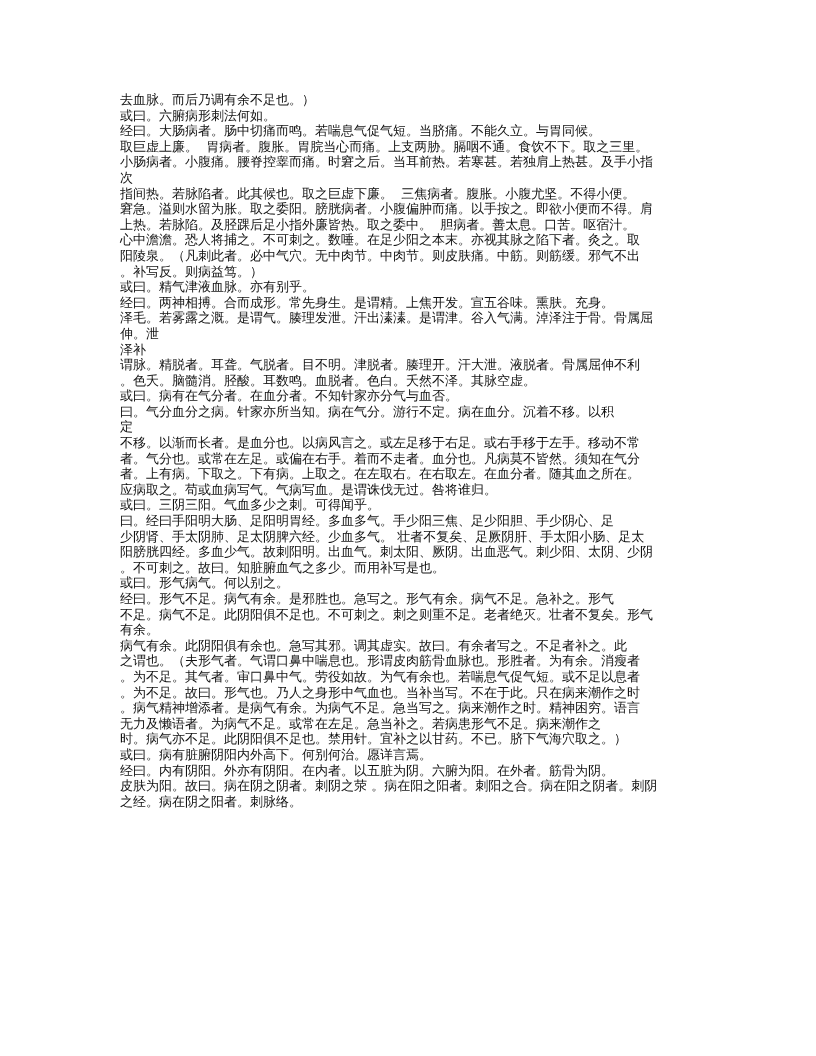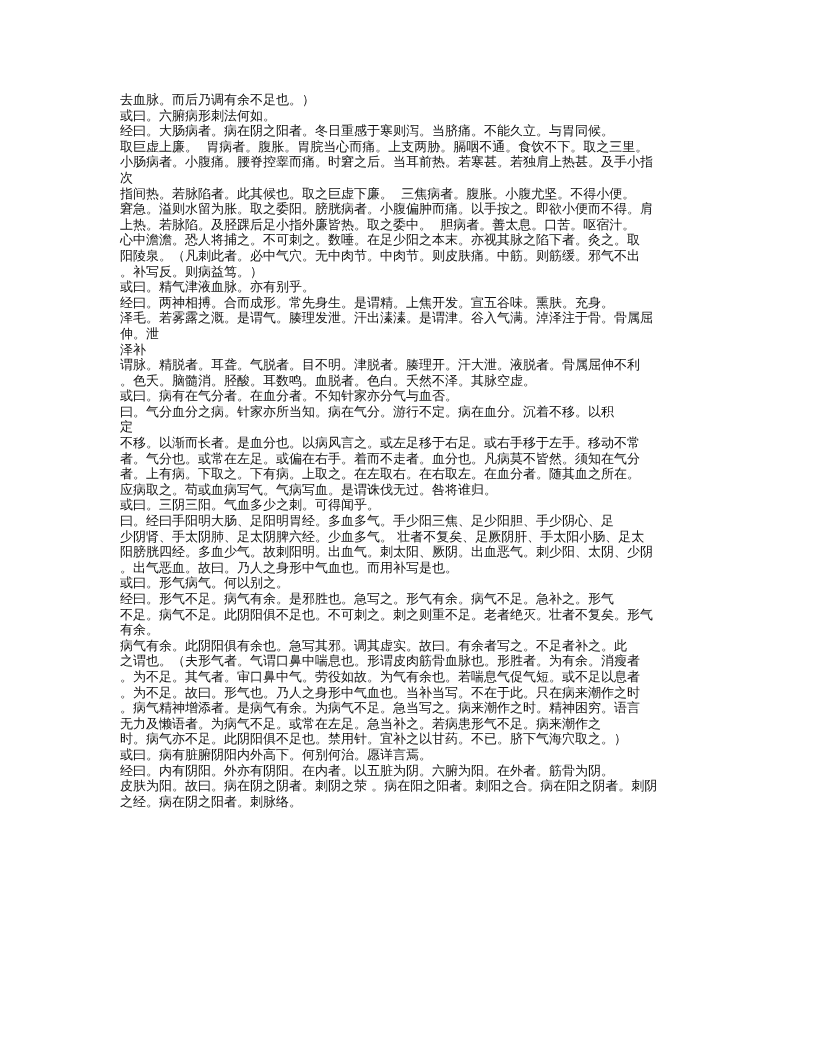--- a/index.html
+++ b/index.html
@@ -15,21 +15,21 @@
     color: #111111;
   }
   .line { white-space: pre; height: 15.6px; }
 </style>
 </head>
 <body>
 
 <div class="page">
   <div class="line">去血脉。而后乃调有余不足也。）</div>
   <div class="line">或曰。六腑病形刺法何如。</div>
-  <div class="line">经曰。大肠病者。病在阴之阳者。冬日重感于寒则泻。当脐痛。不能久立。与胃同候。</div>
+  <div class="line">经曰。大肠病者。肠中切痛而鸣。若喘息气促气短。当脐痛。不能久立。与胃同候。</div>
   <div class="line">取巨虚上廉。  胃病者。腹胀。胃脘当心而痛。上支两胁。膈咽不通。食饮不下。取之三里。</div>
   <div class="line">小肠病者。小腹痛。腰脊控睾而痛。时窘之后。当耳前热。若寒甚。若独肩上热甚。及手小指</div>
   <div class="line">次</div>
   <div class="line">指间热。若脉陷者。此其候也。取之巨虚下廉。  三焦病者。腹胀。小腹尤坚。不得小便。</div>
   <div class="line">窘急。溢则水留为胀。取之委阳。膀胱病者。小腹偏肿而痛。以手按之。即欲小便而不得。肩</div>
   <div class="line">上热。若脉陷。及胫踝后足小指外廉皆热。取之委中。  胆病者。善太息。口苦。呕宿汁。</div>
   <div class="line">心中澹澹。恐人将捕之。不可刺之。数唾。在足少阳之本末。亦视其脉之陷下者。灸之。取</div>
   <div class="line">阳陵泉。（凡刺此者。必中气穴。无中肉节。中肉节。则皮肤痛。中筋。则筋缓。邪气不出</div>
   <div class="line">。补写反。则病益笃。）</div>
   <div class="line">或曰。精气津液血脉。亦有别乎。</div>
@@ -43,21 +43,21 @@
   <div class="line">曰。气分血分之病。针家亦所当知。病在气分。游行不定。病在血分。沉着不移。以积</div>
   <div class="line">定</div>
   <div class="line">不移。以渐而长者。是血分也。以病风言之。或左足移于右足。或右手移于左手。移动不常</div>
   <div class="line">者。气分也。或常在左足。或偏在右手。着而不走者。血分也。凡病莫不皆然。须知在气分</div>
   <div class="line">者。上有病。下取之。下有病。上取之。在左取右。在右取左。在血分者。随其血之所在。</div>
   <div class="line">应病取之。苟或血病写气。气病写血。是谓诛伐无过。咎将谁归。</div>
   <div class="line">或曰。三阴三阳。气血多少之刺。可得闻乎。</div>
   <div class="line">曰。经曰手阳明大肠、足阳明胃经。多血多气。手少阳三焦、足少阳胆、手少阴心、足</div>
   <div class="line">少阴肾、手太阴肺、足太阴脾六经。少血多气。 壮者不复矣、足厥阴肝、手太阳小肠、足太</div>
   <div class="line">阳膀胱四经。多血少气。故刺阳明。出血气。刺太阳、厥阴。出血恶气。刺少阳、太阴、少阴</div>
-  <div class="line">。出气恶血。故曰。乃人之身形中气血也。而用补写是也。</div>
+  <div class="line">。不可刺之。故曰。知脏腑血气之多少。而用补写是也。</div>
   <div class="line">或曰。形气病气。何以别之。</div>
   <div class="line">经曰。形气不足。病气有余。是邪胜也。急写之。形气有余。病气不足。急补之。形气</div>
   <div class="line">不足。病气不足。此阴阳俱不足也。不可刺之。刺之则重不足。老者绝灭。壮者不复矣。形气</div>
   <div class="line">有余。</div>
   <div class="line">病气有余。此阴阳俱有余也。急写其邪。调其虚实。故曰。有余者写之。不足者补之。此</div>
   <div class="line">之谓也。（夫形气者。气谓口鼻中喘息也。形谓皮肉筋骨血脉也。形胜者。为有余。消瘦者</div>
   <div class="line">。为不足。其气者。审口鼻中气。劳役如故。为气有余也。若喘息气促气短。或不足以息者</div>
   <div class="line">。为不足。故曰。形气也。乃人之身形中气血也。当补当写。不在于此。只在病来潮作之时</div>
   <div class="line">。病气精神增添者。是病气有余。为病气不足。急当写之。病来潮作之时。精神困穷。语言</div>
   <div class="line">无力及懒语者。为病气不足。或常在左足。急当补之。若病患形气不足。病来潮作之</div>

